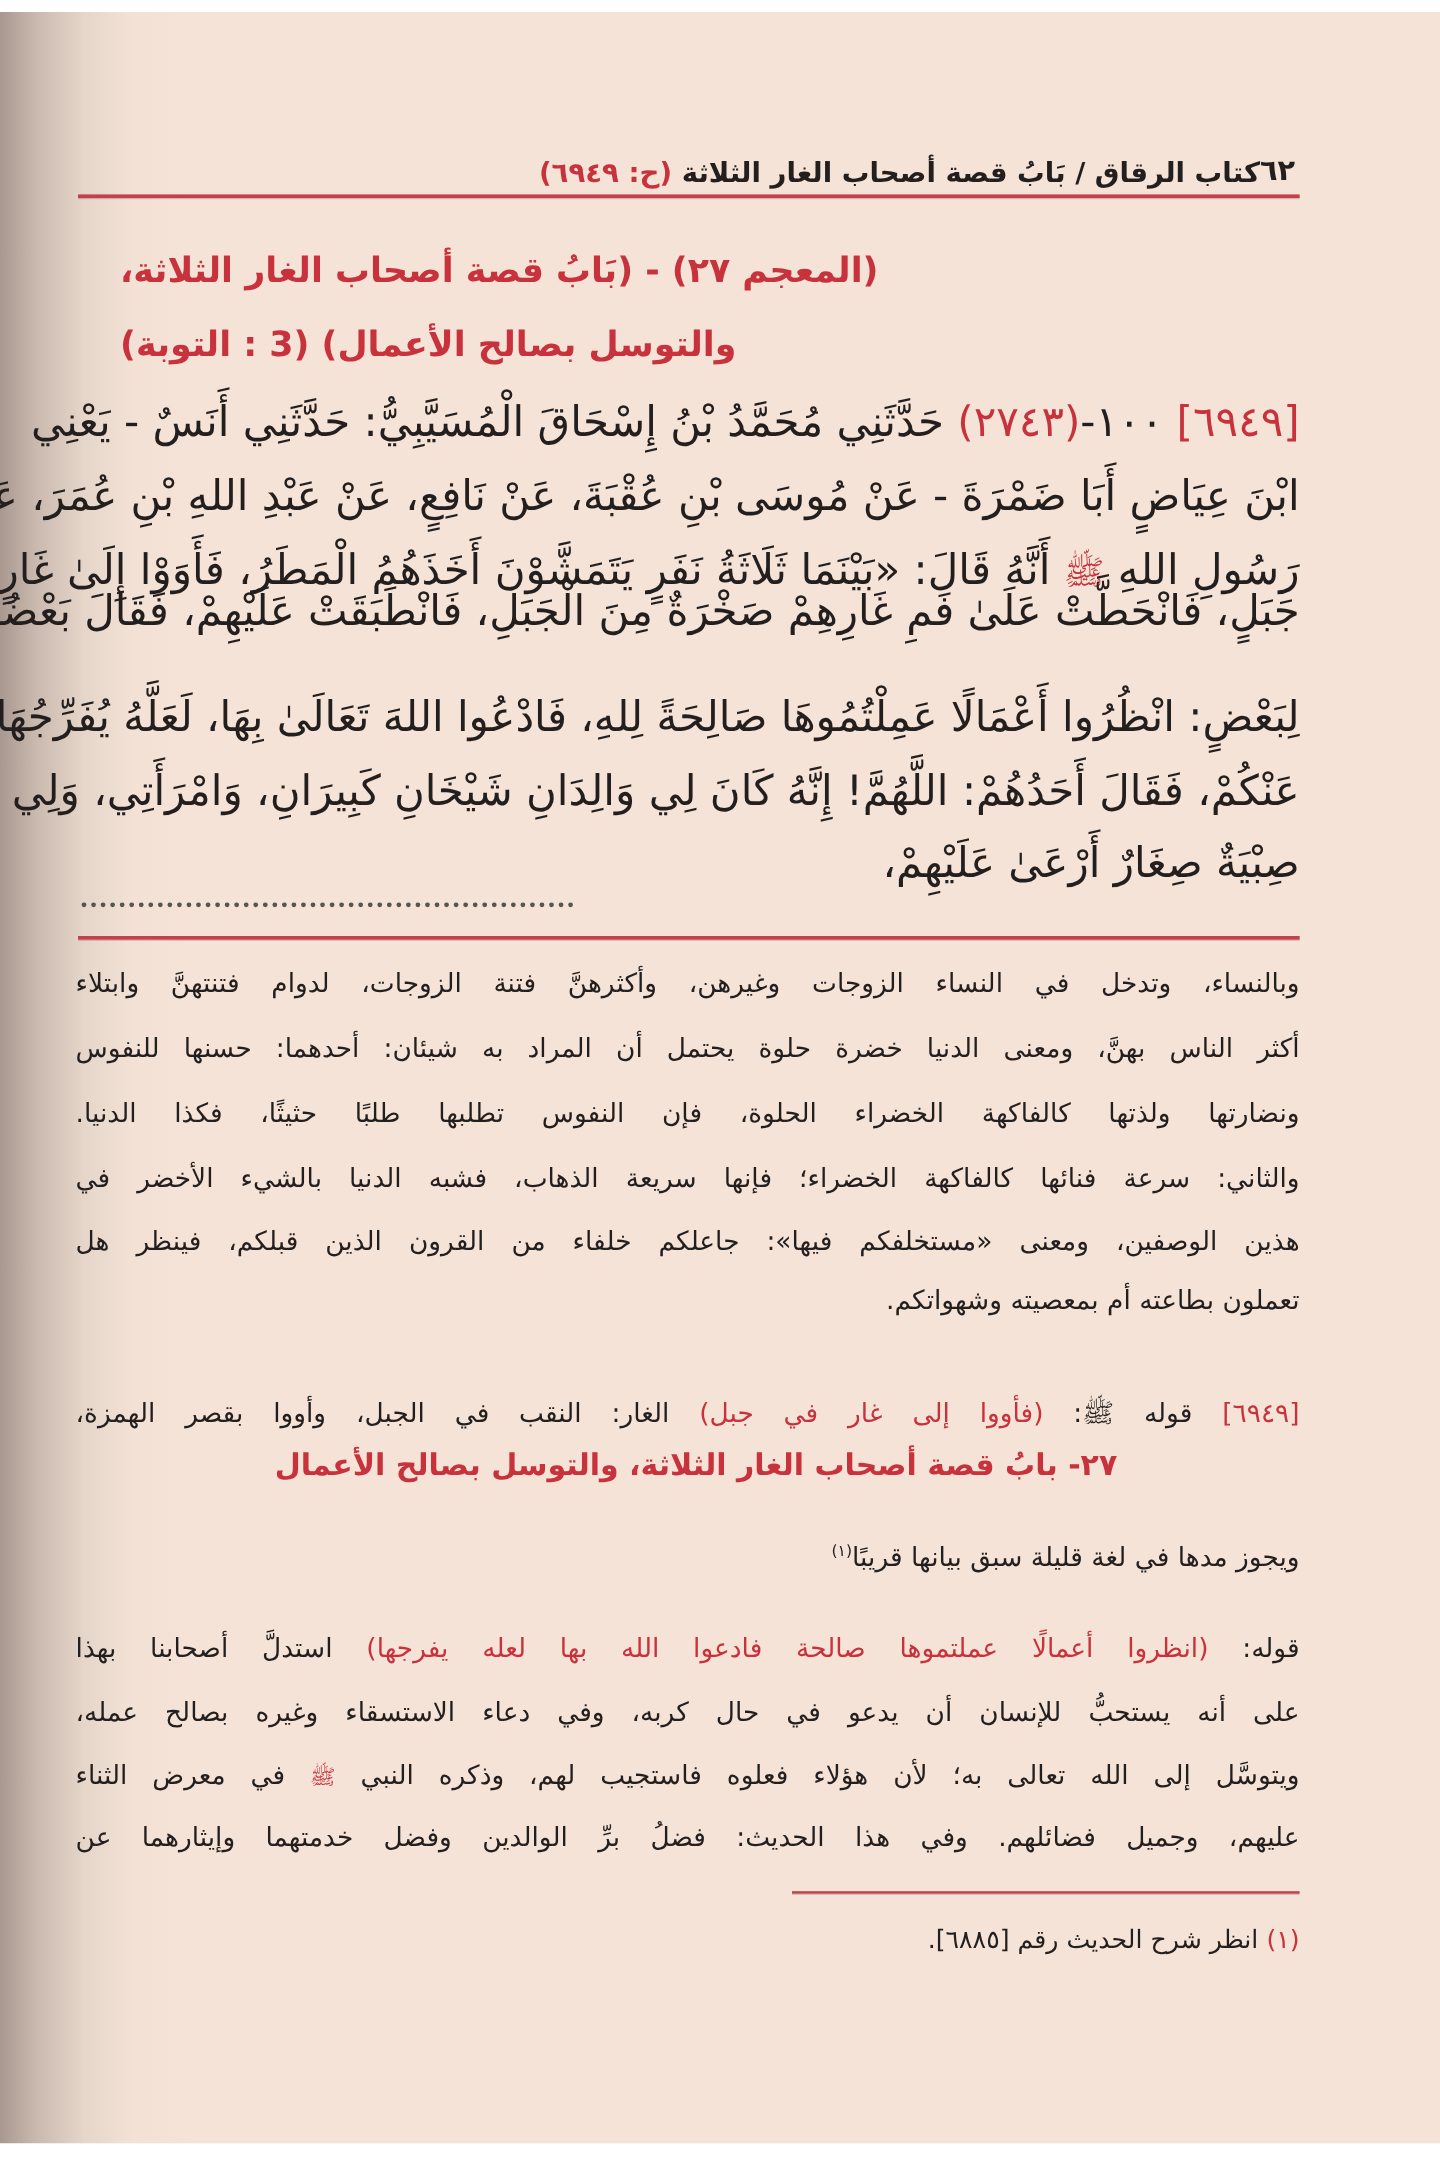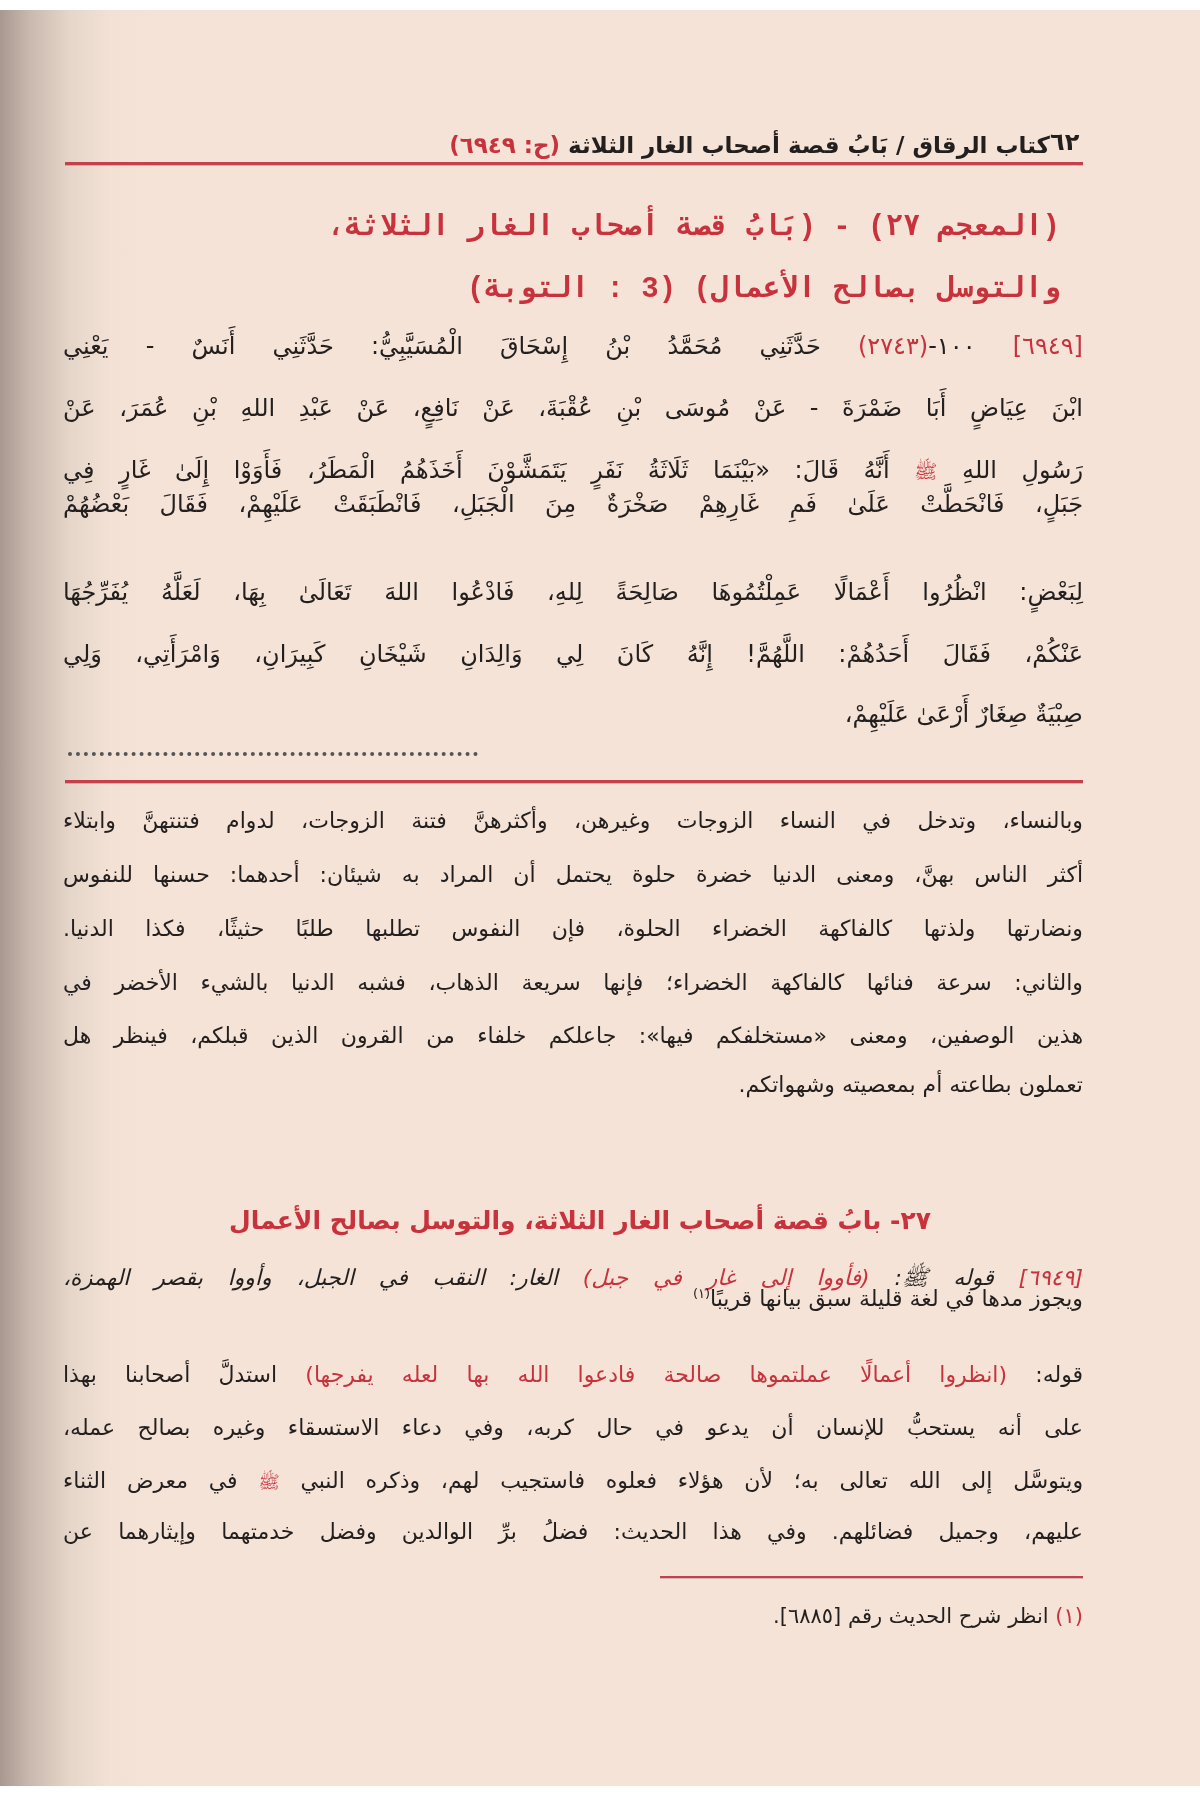--- a/index.html
+++ b/index.html
@@ -13,22 +13,22 @@
     background: #f4e3d6;
     background-image: linear-gradient(to right, #a89890 0px, #c9b9ae 30px, #e6d6ca 70px, #f2e1d4 110px, #f4e3d6 160px);
   }
   .line {
     position: absolute; direction: rtl; white-space: nowrap; color: #231f1f;
   }
   .red { color: #c8323c; }
   .rule { position: absolute; height: 3px; background: #c4404a; box-shadow: 0 1px 0 rgba(120,40,60,0.25); }
   .header { top: 122px; font-size: 23px; font-weight: bold; }
   .pagenum { position: absolute; top: 118px; left: 1050px; font-size: 24px; font-weight: bold; color: #231f1f; }
-  .heading { font-size: 29px; font-weight: bold; color: #c8323c; text-align: right; left: 100px; width: 960px; font-family: Liberation Mono, monospace; }
-  .main { font-size: 24px; right: 117px; width: 1020px; text-align: justify; text-align-last: justify; }
+  .heading { font-size: 29px; font-weight: bold; color: #c8323c; text-align: left; left: 100px; width: 960px; }
+  .main { font-size: 35px; right: 117px; width: 1020px; text-align: justify; text-align-last: justify; }
   .main.last { text-align-last: right; }
   .comm { font-size: 22px; right: 117px; width: 1020px; text-align: justify; text-align-last: justify; }
   .comm.last { text-align-last: right; }
   .subhead { font-size: 25px; font-weight: bold; color: #c8323c; left: 180px; width: 800px; text-align: center; margin-top: 46px; }
   .dots { position: absolute; left: 68px; top: 742px; width: 410px; border-bottom: 4px dotted #555; }
   .foot { font-size: 21px; }
   .saw { color: #c8323c; font-size: 0.8em; }
 </style>
 </head>
 <body>
@@ -66,21 +66,21 @@
 
   <div class="line comm" style="top:798px;">وبالنساء، وتدخل في النساء الزوجات وغيرهن، وأكثرهنَّ فتنة الزوجات، لدوام فتنتهنَّ وابتلاء</div>
   <div class="line comm" style="top:852px;">أكثر الناس بهنَّ، ومعنى الدنيا خضرة حلوة يحتمل أن المراد به شيئان: أحدهما: حسنها للنفوس</div>
   <div class="line comm" style="top:906px;">ونضارتها ولذتها كالفاكهة الخضراء الحلوة، فإن النفوس تطلبها طلبًا حثيثًا، فكذا الدنيا.</div>
   <div class="line comm" style="top:960px;">والثاني: سرعة فنائها كالفاكهة الخضراء؛ فإنها سريعة الذهاب، فشبه الدنيا بالشيء الأخضر في</div>
   <div class="line comm last" style="top:1062px;">تعملون بطاعته أم بمعصيته وشهواتكم.</div>
   <div class="line comm" style="top:1013px;">هذين الوصفين، ومعنى «مستخلفكم فيها»: جاعلكم خلفاء من القرون الذين قبلكم، فينظر هل</div>
 
   <div class="line subhead" style="top:1150px;">٢٧- بابُ قصة أصحاب الغار الثلاثة، والتوسل بصالح الأعمال</div>
 
-  <div class="line comm" style="top:1254px;font-style:italic;">
+  <div class="line comm" style="top:1154px;">
     <span class="red">[٦٩٤٩]</span>
     <span>قوله ﷺ:</span>
     <span class="red">(فأووا إلى غار في جبل)</span>
     <span>الغار: النقب في الجبل، وأووا بقصر الهمزة،</span>
   </div>
   <div class="line comm last" style="top:1276px;">
     <span>ويجوز مدها في لغة قليلة سبق بيانها قريبًا</span><sup style="font-size:13px;">(١)</sup>
   </div>
 
   <div class="line comm" style="top:1352px;">

